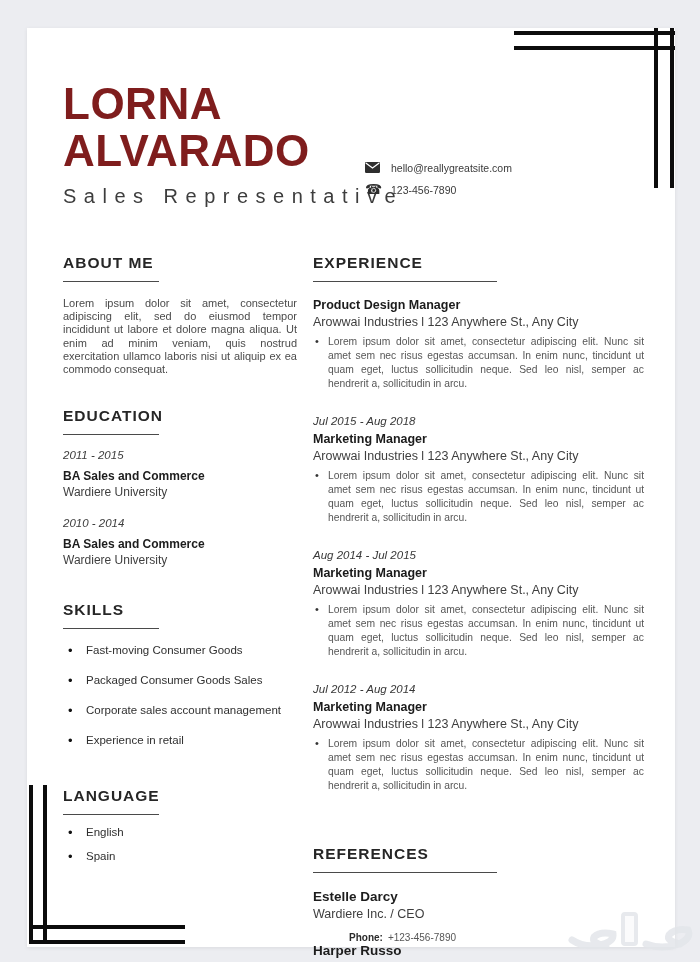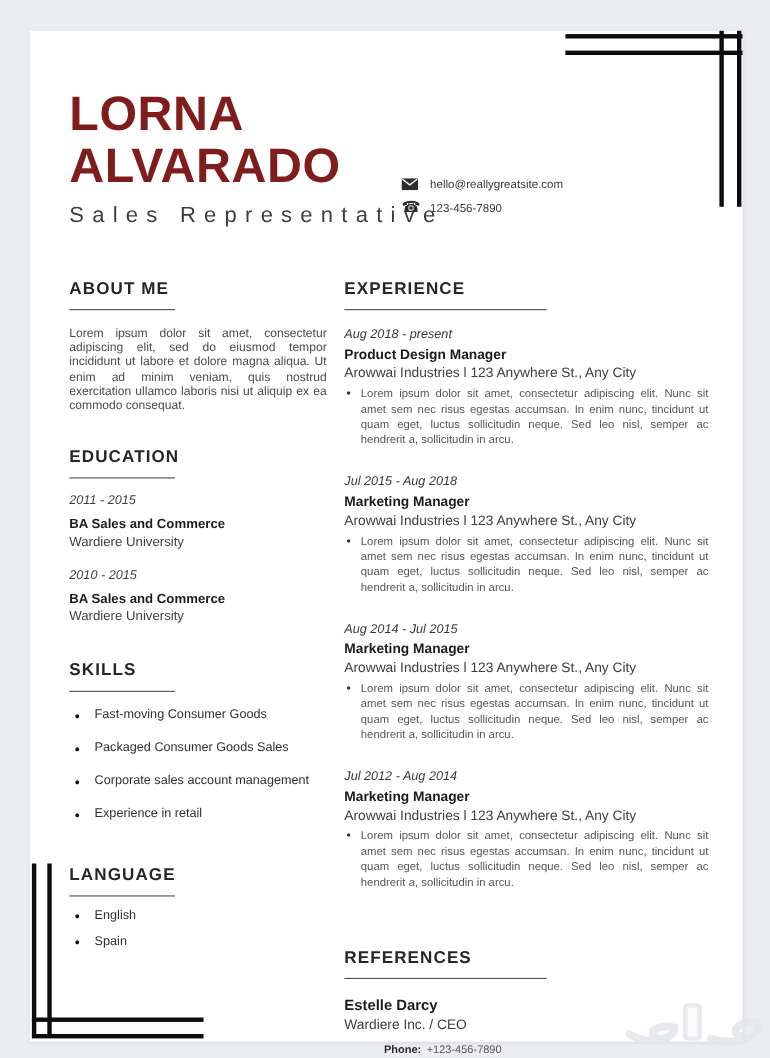--- a/index.html
+++ b/index.html
@@ -133,21 +133,21 @@
       <p class="about-text">Lorem ipsum dolor sit amet, consectetur adipiscing elit, sed do eiusmod tempor incididunt ut labore et dolore magna aliqua. Ut enim ad minim veniam, quis nostrud exercitation ullamco laboris nisi ut aliquip ex ea commodo consequat.</p>
 
       <div class="sec-title mt-edu">EDUCATION</div>
       <div class="rule rule-l"></div>
       <div>
         <div class="edu-dates">2011 - 2015</div>
         <div class="edu-degree">BA Sales and Commerce</div>
         <div class="edu-school">Wardiere University</div>
       </div>
       <div class="edu-gap">
-        <div class="edu-dates">2010 - 2015</div>
+        <div class="edu-dates">2010 - 2014</div>
         <div class="edu-degree">BA Sales and Commerce</div>
         <div class="edu-school">Wardiere University</div>
       </div>
 
       <div class="sec-title mt-skills">SKILLS</div>
       <div class="rule rule-l"></div>
       <ul class="dotlist">
         <li>Fast-moving Consumer Goods</li>
         <li>Packaged Consumer Goods Sales</li>
         <li>Corporate sales account management</li>
@@ -161,21 +161,20 @@
         <li>Spain</li>
       </ul>
     </div>
 
     <div class="col-right">
 
       <div class="sec-title">EXPERIENCE</div>
       <div class="rule rule-r"></div>
 
       <div class="job">
-        <div class="job-dates">Aug 2018 - present</div>
         <div class="job-role">Product Design Manager</div>
         <div class="job-company">Arowwai Industries l 123 Anywhere St., Any City</div>
         <div class="job-desc">Lorem ipsum dolor sit amet, consectetur adipiscing elit. Nunc sit amet sem nec risus egestas accumsan. In enim nunc, tincidunt ut quam eget, luctus sollicitudin neque. Sed leo nisl, semper ac hendrerit a, sollicitudin in arcu.</div>
       </div>
       <div class="job">
         <div class="job-dates">Jul 2015 - Aug 2018</div>
         <div class="job-role">Marketing Manager</div>
         <div class="job-company">Arowwai Industries l 123 Anywhere St., Any City</div>
         <div class="job-desc">Lorem ipsum dolor sit amet, consectetur adipiscing elit. Nunc sit amet sem nec risus egestas accumsan. In enim nunc, tincidunt ut quam eget, luctus sollicitudin neque. Sed leo nisl, semper ac hendrerit a, sollicitudin in arcu.</div>
       </div>

